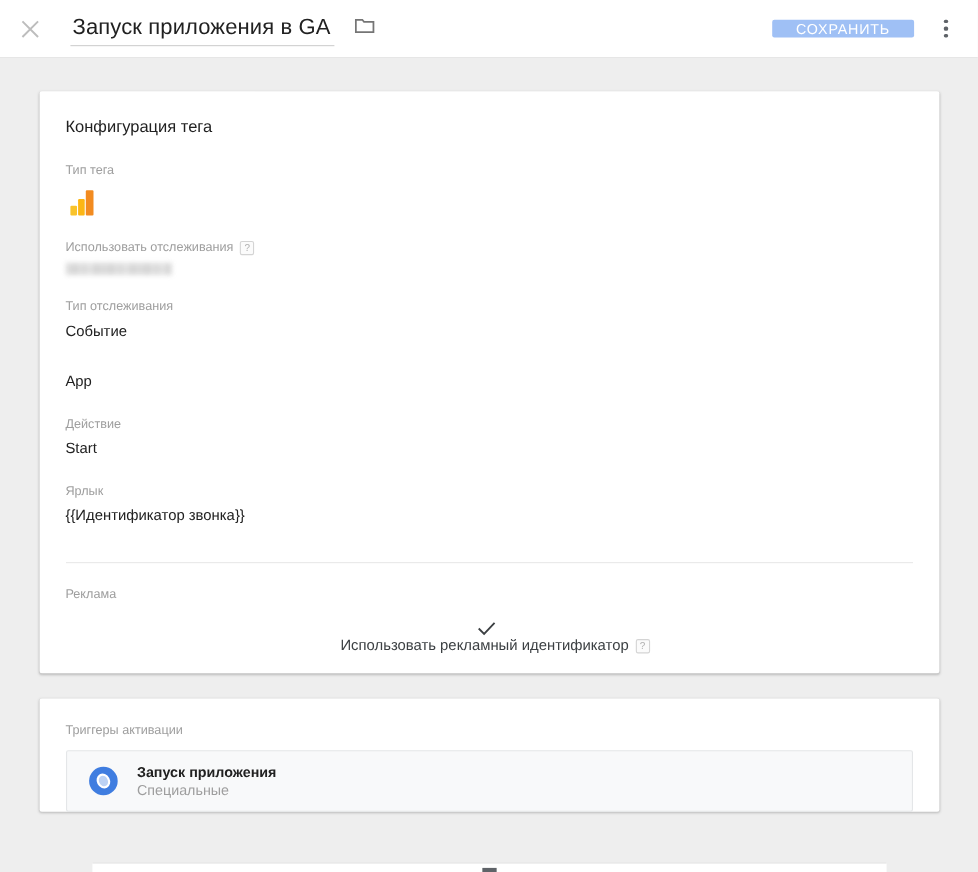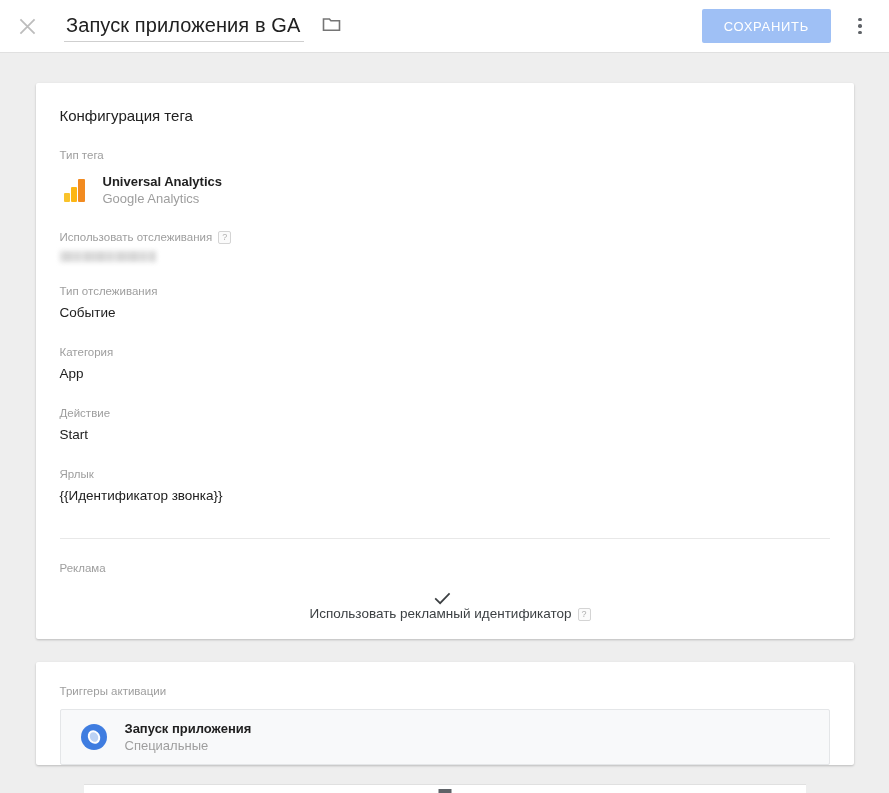--- a/index.html
+++ b/index.html
@@ -51,21 +51,21 @@
     margin-left: 14px;
     width: 26px; height: 26px;
     display: flex; align-items: center; justify-content: center;
     cursor: pointer;
   }
   .save-btn {
     background: #9fc0f5;
     color: #ffffff;
     border: none;
     border-radius: 2px;
-    height: 34px;
+    height: 16px;
     padding: 0 22px;
     font-size: 13px;
     font-family: "Liberation Sans", sans-serif;
     letter-spacing: .7px;
     font-weight: 500;
     cursor: pointer;
     margin-right: 16px;
     white-space: nowrap;
   }
   .kebab {
@@ -285,42 +285,37 @@
     <div class="card-body">
 
       <div class="field">
         <div class="field-label">Тип тега</div>
         <div class="tagtype-row">
           <span class="ga-icon">
             <span class="ga-b1"></span>
               <span class="ga-b2"></span>
               <span class="ga-b3"></span>
           </span>
-          <span class="tagtype-text">
-            <span class="tagtype-name">Universal Analytics</span>
-            <span class="tagtype-sub" style="display:block">Google Analytics</span>
-          </span>
         </div>
       </div>
 
       <div class="field">
         <div class="field-label">
           <span>Использовать отслеживания</span>
           <span class="help-icon">?</span>
         </div>
         <div class="redacted"></div>
       </div>
 
       <div class="field">
         <div class="field-label">Тип отслеживания</div>
         <div class="field-value">Событие</div>
       </div>
 
       <div class="field">
-        <div class="field-label">Категория</div>
         <div class="field-value">App</div>
       </div>
 
       <div class="field">
         <div class="field-label">Действие</div>
         <div class="field-value">Start</div>
       </div>
 
       <div class="field">
         <div class="field-label">Ярлык</div>

